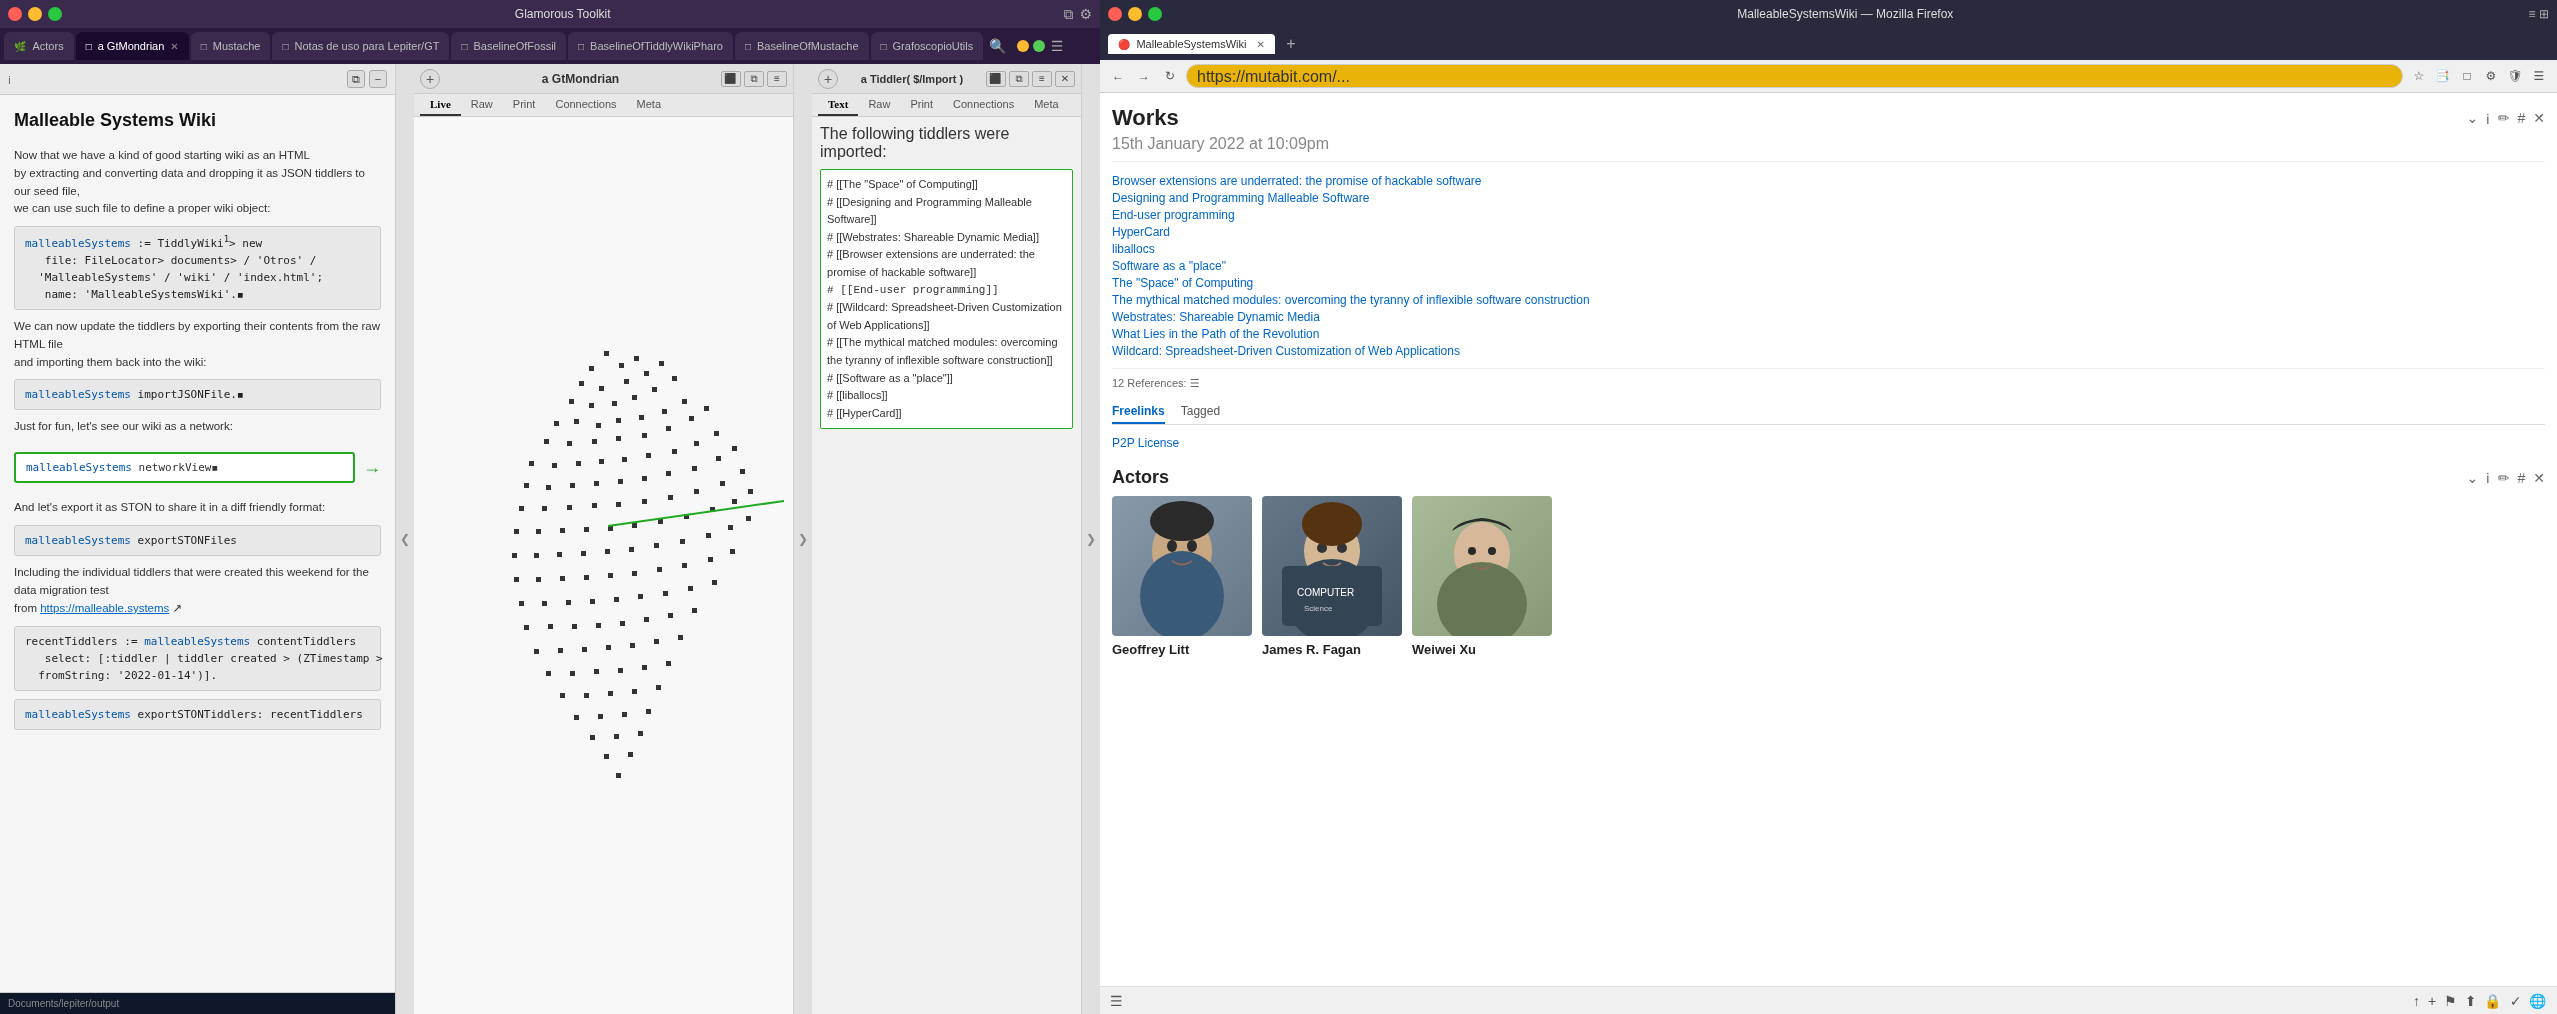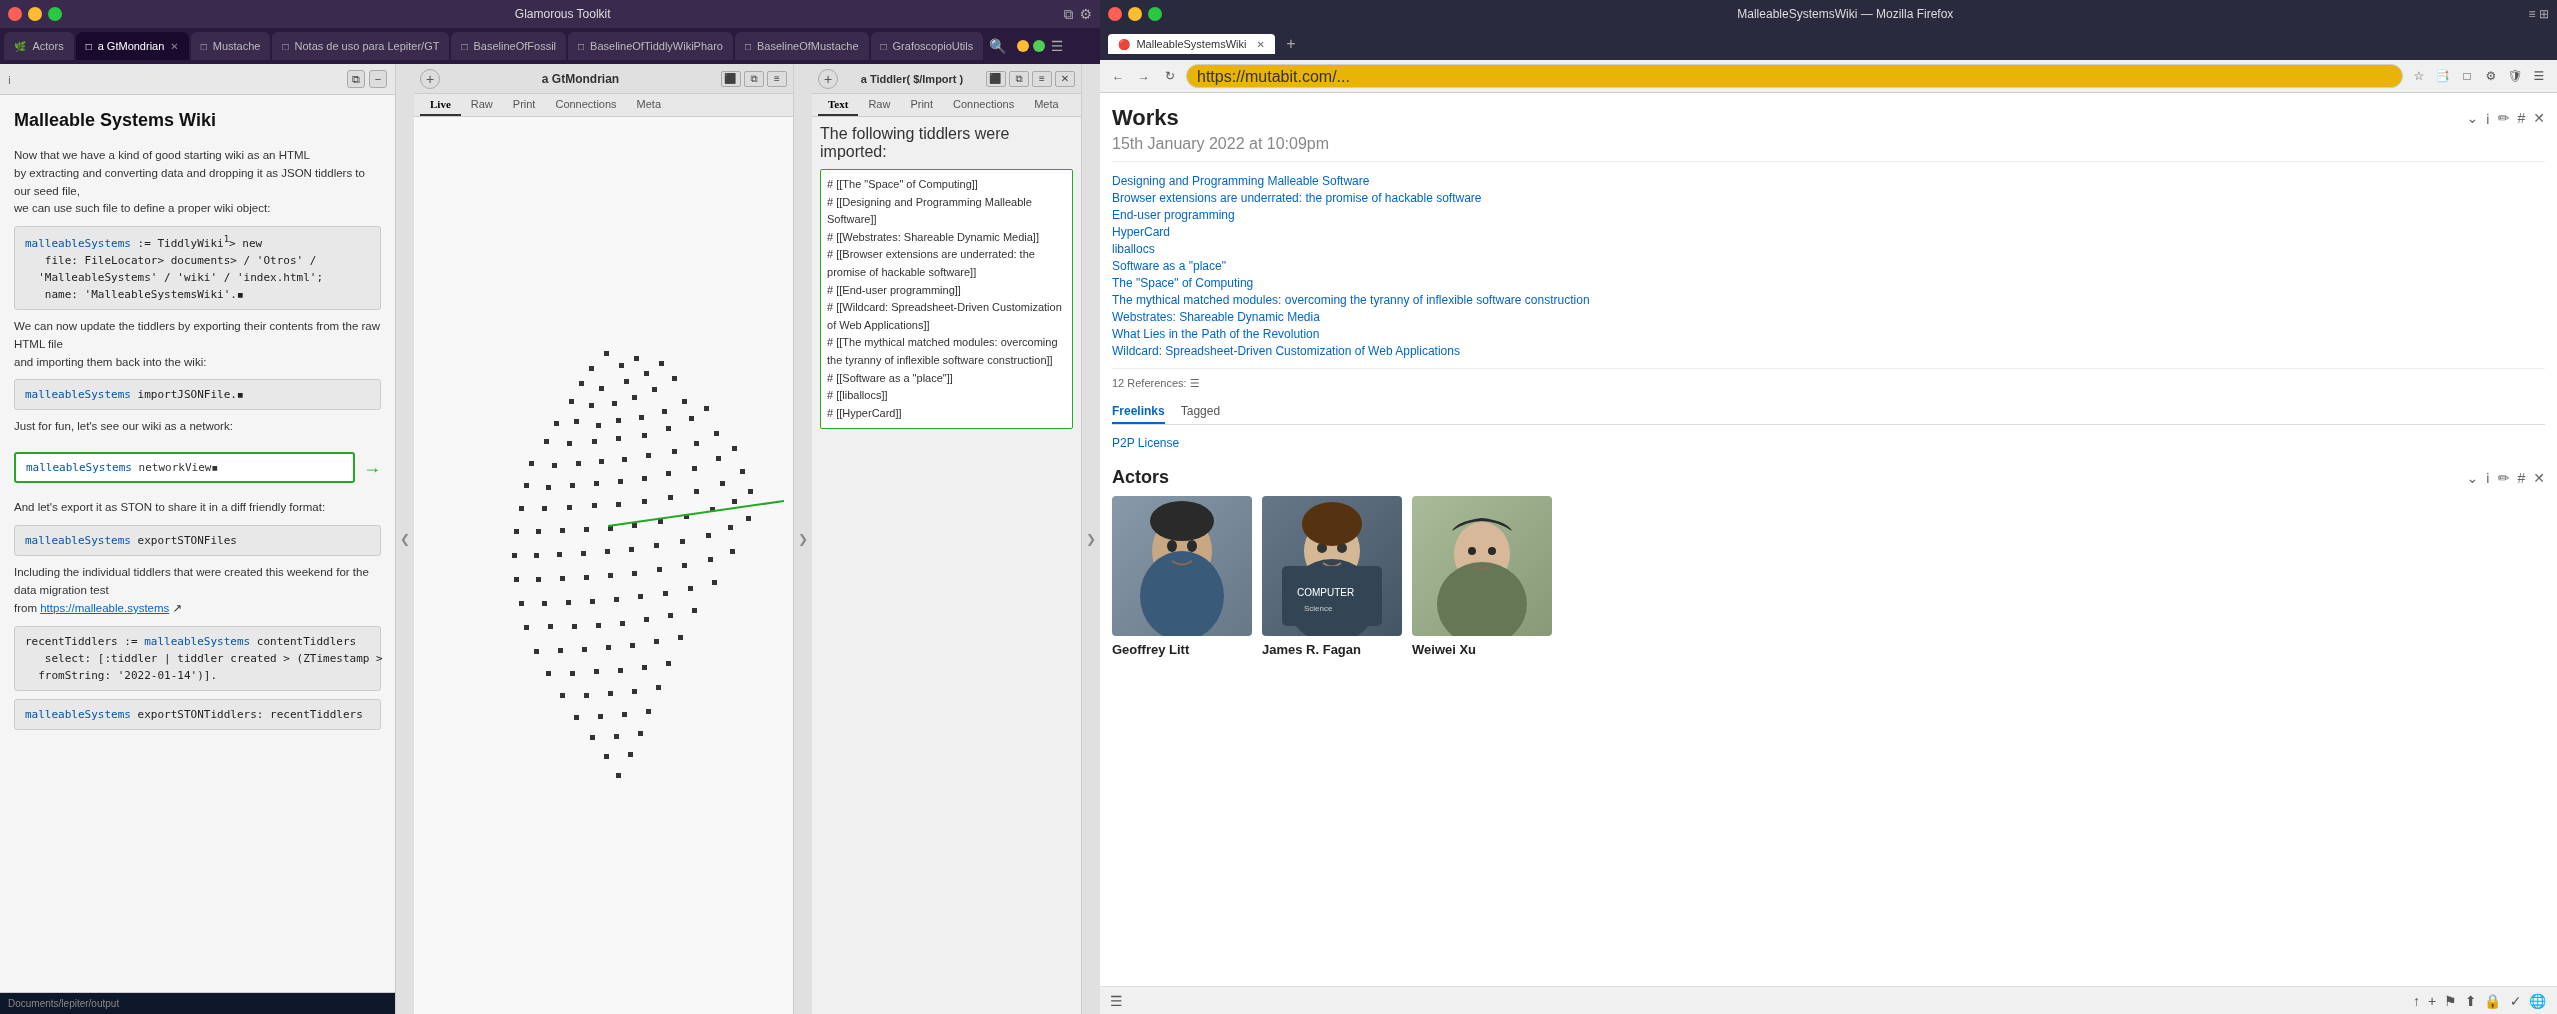--- a/index.html
+++ b/index.html
@@ -379,21 +379,21 @@
         <div class="tab-pill">Connections</div>
         <div class="tab-pill">Meta</div>
       </div>
       <div style="padding:8px; flex:1; overflow-y:auto;">
         <p style="font-size:16px; color:#333; margin-bottom:8px;">The following tiddlers were imported:</p>
         <div style="border:1px solid #22aa22; background:#fff; padding:6px; border-radius:2px; font-size:11px; line-height:1.6;">
           <div style="color:#333;"># [[The "Space" of Computing]]</div>
           <div style="color:#333;"># [[Designing and Programming Malleable Software]]</div>
           <div style="color:#333;"># [[Webstrates: Shareable Dynamic Media]]</div>
           <div style="color:#333;"># [[Browser extensions are underrated: the promise of hackable software]]</div>
-          <div style="color:#333;"># [[End-user programming]]</div>
+          <div style="color:#333;font-family:Liberation Mono, monospace;"># [[End-user programming]]</div>
           <div style="color:#333;"># [[Wildcard: Spreadsheet-Driven Customization of Web Applications]]</div>
           <div style="color:#333;"># [[The mythical matched modules: overcoming the tyranny of inflexible software construction]]</div>
           <div style="color:#333;"># [[Software as a "place"]]</div>
           <div style="color:#333;"># [[liballocs]]</div>
           <div style="color:#333;"># [[HyperCard]]</div>
         </div>
       </div>
     </div>
 
     <div class="splitter">
@@ -452,22 +452,22 @@
         <span style="font-size:14px; color:#666; cursor:pointer;">✏</span>
         <span style="font-size:14px; color:#666; cursor:pointer;">#</span>
         <span style="font-size:14px; color:#666; cursor:pointer;">✕</span>
       </div>
     </div>
     
     <div style="font-size:16px; color:#888; margin-bottom:12px; border-bottom:1px solid #eee; padding-bottom:8px;">15th January 2022 at 10:09pm</div>
     
     
     <div>
+      <a class="works-link">Browser extensions are underrated: the promise of hackable software</a>
       <a class="works-link">Designing and Programming Malleable Software</a>
-      <a class="works-link">Browser extensions are underrated: the promise of hackable software</a>
       <a class="works-link">End-user programming</a>
       <a class="works-link">HyperCard</a>
       <a class="works-link">liballocs</a>
       <a class="works-link">Software as a "place"</a>
       <a class="works-link">The "Space" of Computing</a>
       <a class="works-link">The mythical matched modules: overcoming the tyranny of inflexible software construction</a>
       <a class="works-link">Webstrates: Shareable Dynamic Media</a>
       <a class="works-link">What Lies in the Path of the Revolution</a>
       <a class="works-link">Wildcard: Spreadsheet-Driven Customization of Web Applications</a>
     </div>

